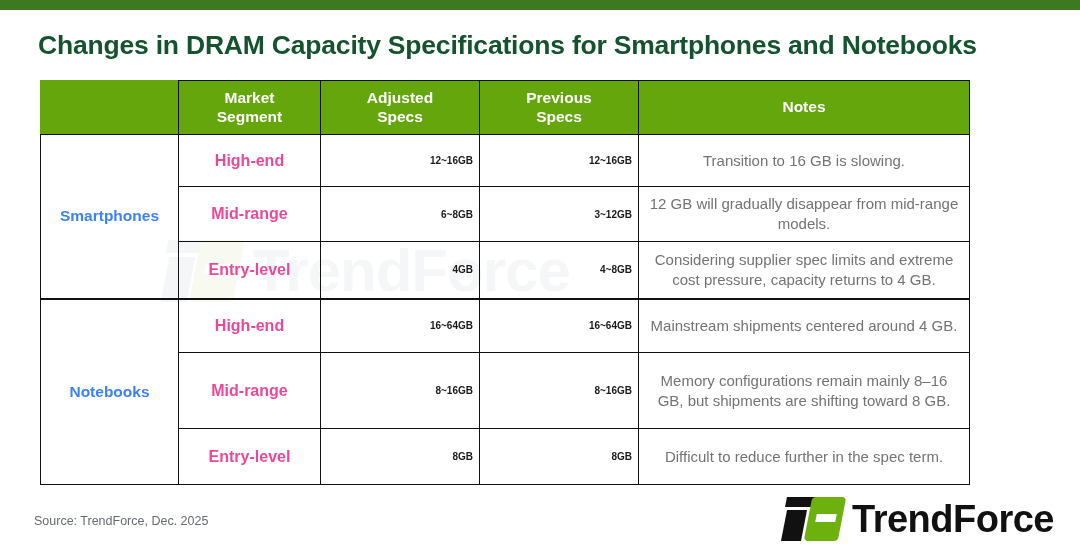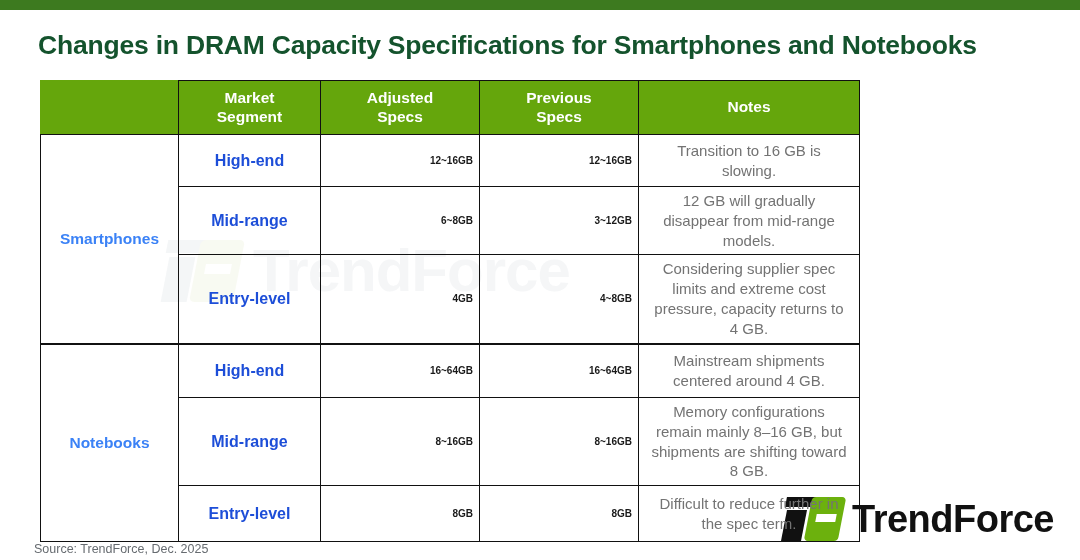--- a/index.html
+++ b/index.html
@@ -92,21 +92,21 @@
     font-size: 60px;
     font-weight: bold;
     color: #edeff1;
     letter-spacing: -1px;
     line-height: 1;
   }
   table {
     position: relative;
     z-index: 1;
     border-collapse: collapse;
-    width: 820px;
+    width: 930px;
     table-layout: fixed;
     border-radius: 32px;
   }
   table td, table th {
     border: 1px solid #111111;
     padding: 4px 6px;
     vertical-align: middle;
   }
   thead th {
     background: #65a60c;
@@ -122,21 +122,21 @@
   td.seg-cell {
     text-align: center;
     font-size: 15.5px;
     font-weight: bold;
     color: #3b82f6;
   }
   td.tier-cell {
     text-align: center;
     font-size: 16px;
     font-weight: bold;
-    color: #1d4ed8;
+    color: #ec4899;
   }
   td.spec-cell {
     text-align: right;
     font-size: 10px;
     font-weight: bold;
     color: #1a1a1a;
   }
   td.notes-cell {
     text-align: center;
     font-size: 15px;
@@ -150,21 +150,21 @@
   tr.r1 td { height: 52px; }
   tr.r2 td { height: 55px; }
   tr.r3 td { height: 57px; }
   tr.r4 td { height: 54px; }
   tr.r5 td { height: 76px; }
   tr.r6 td { height: 56px; }
   tr.sec-top td { border-top: 2px solid #111111; }
   #footer-source {
     position: absolute;
     left: 34px;
-    top: 542px;
+    top: 514px;
     font-size: 12.5px;
     color: #666b70;
     white-space: nowrap;
   }
   #logo {
     position: absolute;
     right: 26px;
     top: 495px;
     height: 48px;
     display: flex;

